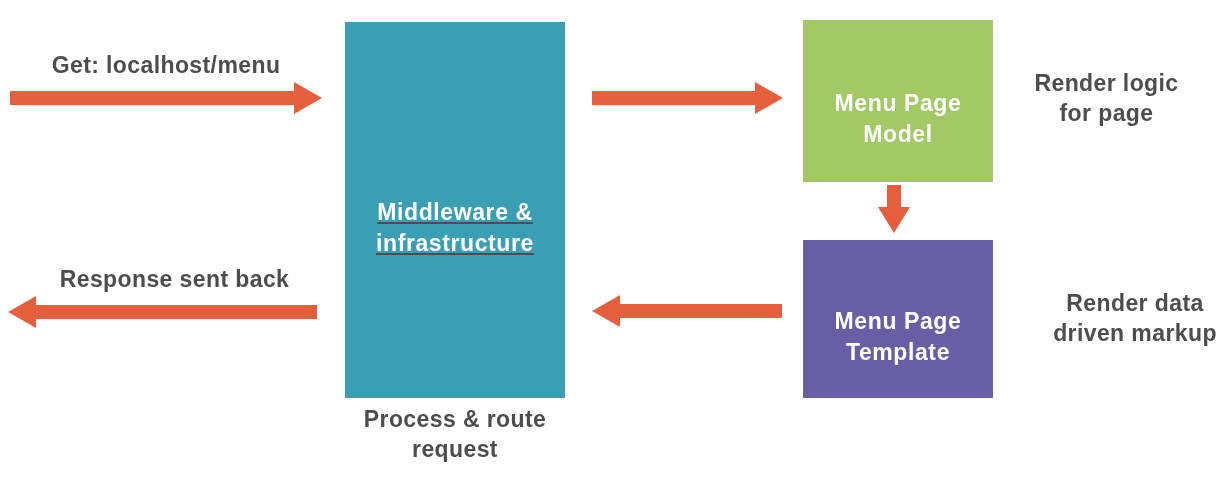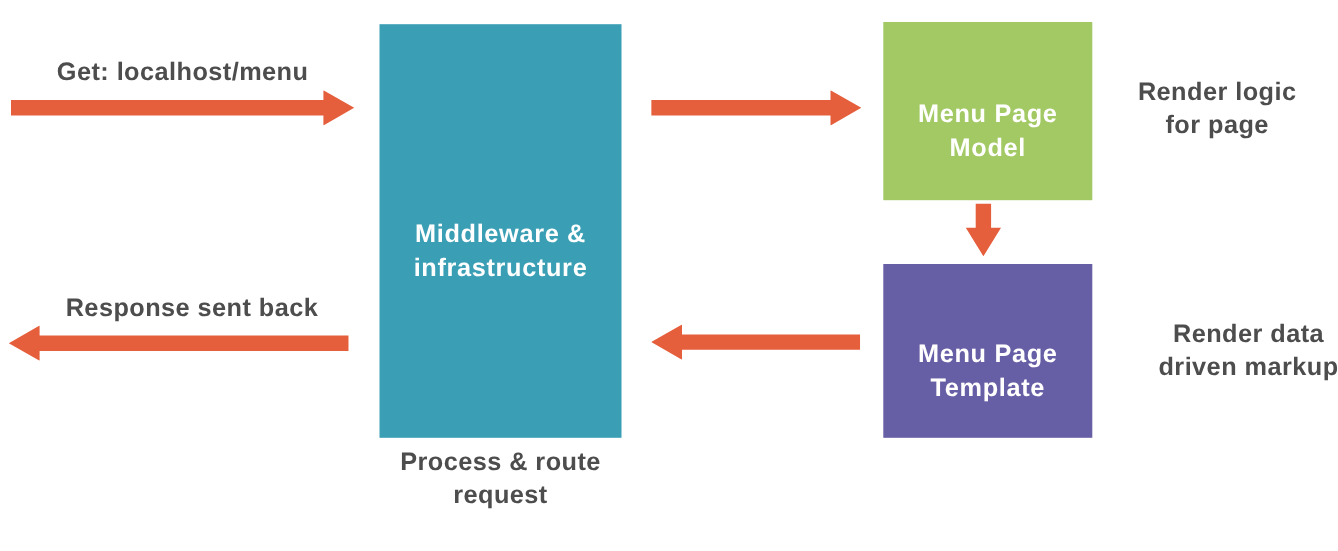--- a/index.html
+++ b/index.html
@@ -41,21 +41,21 @@
   }
   .box .box-label {
     color: #ffffff;
     font-size: 23px;
     line-height: 1.35;
     letter-spacing: 0.6px;
     text-align: center;
     white-space: pre-line;
     margin-top: 36px;
   }
-  .box-middleware { background: var(--teal); }
+  .box-middleware { background: var(--teal); text-decoration: underline; }
   .box-model { background: var(--green); }
   .box-template { background: var(--purple); }
   .arrow { color: var(--orange); display: block; }
 </style>
 </head>
 <body>
 
 <div class="canvas">
 
   <div class="abs label" style="left:10px; top:50px; width:312px;">Get: localhost/menu</div>

